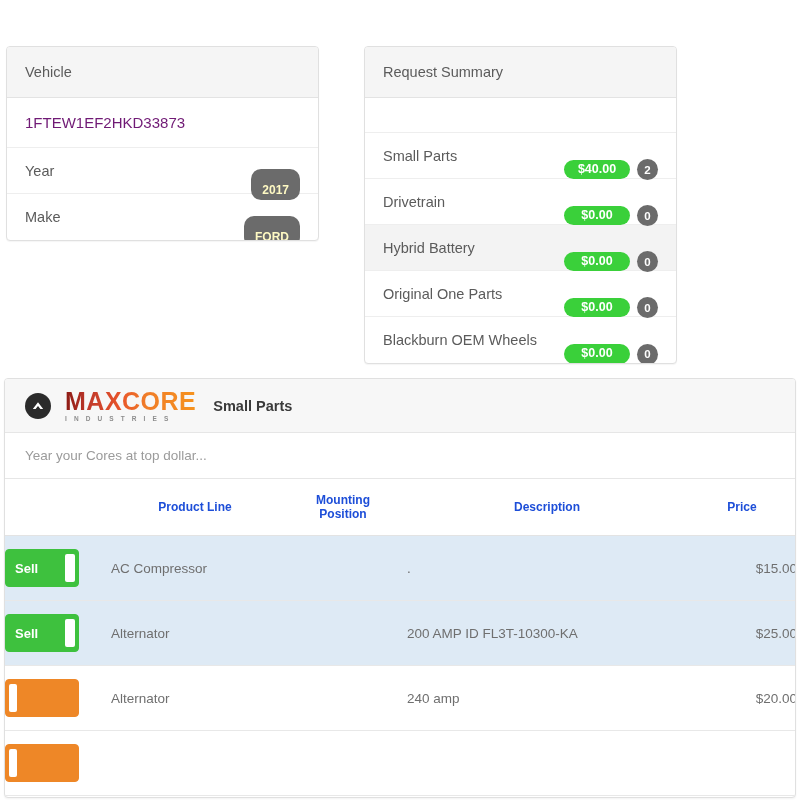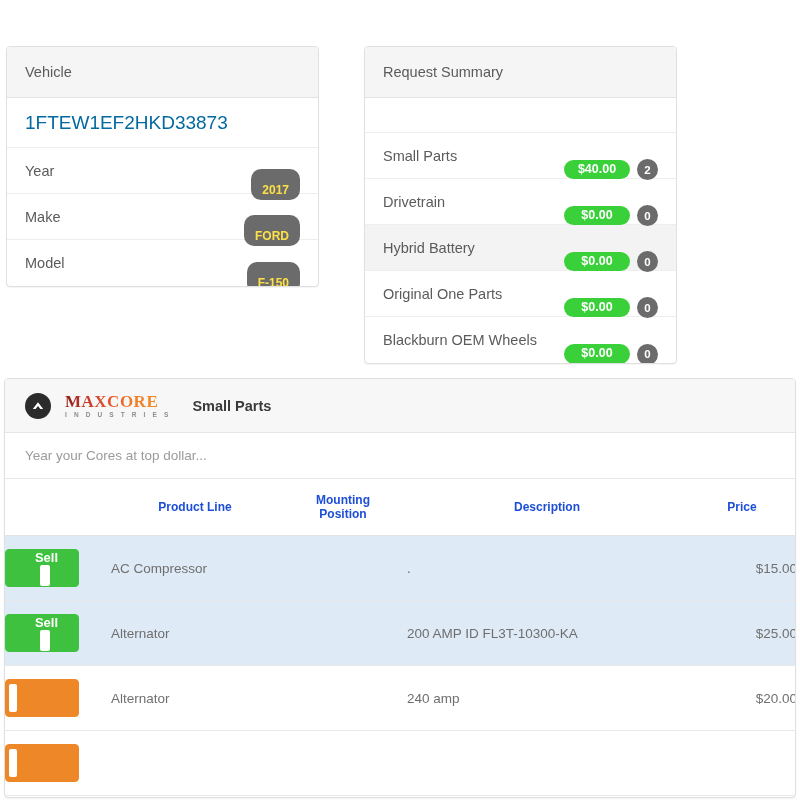--- a/index.html
+++ b/index.html
@@ -46,26 +46,26 @@
     color: #5b5b5b;
     box-sizing: border-box;
   }
   .row:last-child { border-bottom: none; }
   .row.alt { background: #f3f3f3; }
   .row .label { white-space: nowrap; }
   .row .right { display: flex; align-items: center; gap: 7px; margin-top: 28px; }
 
   
   #vehicle-card { left: 6px; top: 46px; width: 313px; }
-  .vin-row { height: 50px; font-size: 19px; color: #0369a1; }
+  .vin-row { height: 50px; font-size: 15px; color: #701a75; }
 
   .pill-dark {
     display: inline-block;
     background: #6b6b6b;
-    color: #fde047;
+    color: #fef9c3;
     font-size: 12px;
     font-weight: bold;
     border-radius: 10px;
     padding: 15px 11px 4px;
     line-height: 1;
   }
 
   
   #summary-card { left: 364px; top: 46px; width: 313px; }
   .blank-row { height: 34px; border-bottom: 1px solid #eeeeee; }
@@ -126,24 +126,24 @@
     flex: none;
   }
   .logo-mark svg { display:block; }
   .logo-word {
     margin-left: 14px;
     display: flex;
     flex-direction: column;
     line-height: 1;
   }
   .logo-main {
-    font-size: 17px;
+    font-size: 25px;
     font-weight: bold;
     letter-spacing: 0.5px;
-    font-family: Liberation Serif, serif;
+    font-family: Liberation Sans, sans-serif;
     background: linear-gradient(90deg,#8b1a14 0%,#c0392b 18%,#e8542a 42%,#f07d29 62%,#f6931e 100%);
     -webkit-background-clip: text;
     background-clip: text;
     color: transparent;
     -webkit-text-fill-color: transparent;
   }
   .logo-sub {
     margin-top: 2px;
     font-size: 6.5px;
     letter-spacing: 7.1px;
@@ -218,21 +218,20 @@
     border-radius: 4px;
     box-sizing: border-box;
     cursor: pointer;
     overflow: hidden;
   }
   .act-btn.green {
     background: #3ec13e;
     border: 1px solid #3ec13e;
     justify-content: flex-start;
     padding-left: 9px;
-    flex-direction: column;
   }
   .act-btn.green .lbl {
     color: #ffffff;
     font-size: 13px;
     font-weight: bold;
     flex: 1;
   }
   .act-btn.green .strip {
     width: 10px;
     height: 28px;
@@ -272,26 +271,20 @@
     <div class="row">
       <span class="label">Year</span>
       <span class="right">
         <span class="pill-dark">2017</span>
       </span>
     </div>
     <div class="row">
       <span class="label">Make</span>
       <span class="right">
         <span class="pill-dark">FORD</span>
-      </span>
-    </div>
-    <div class="row">
-      <span class="label">Model</span>
-      <span class="right">
-        <span class="pill-dark">F-150</span>
       </span>
     </div>
   </div>
 
   <div class="card" id="summary-card">
     <div class="card-head">Request Summary</div>
     <div class="blank-row"></div>
 
     <div class="row">
       <span class="label">Small Parts</span>

